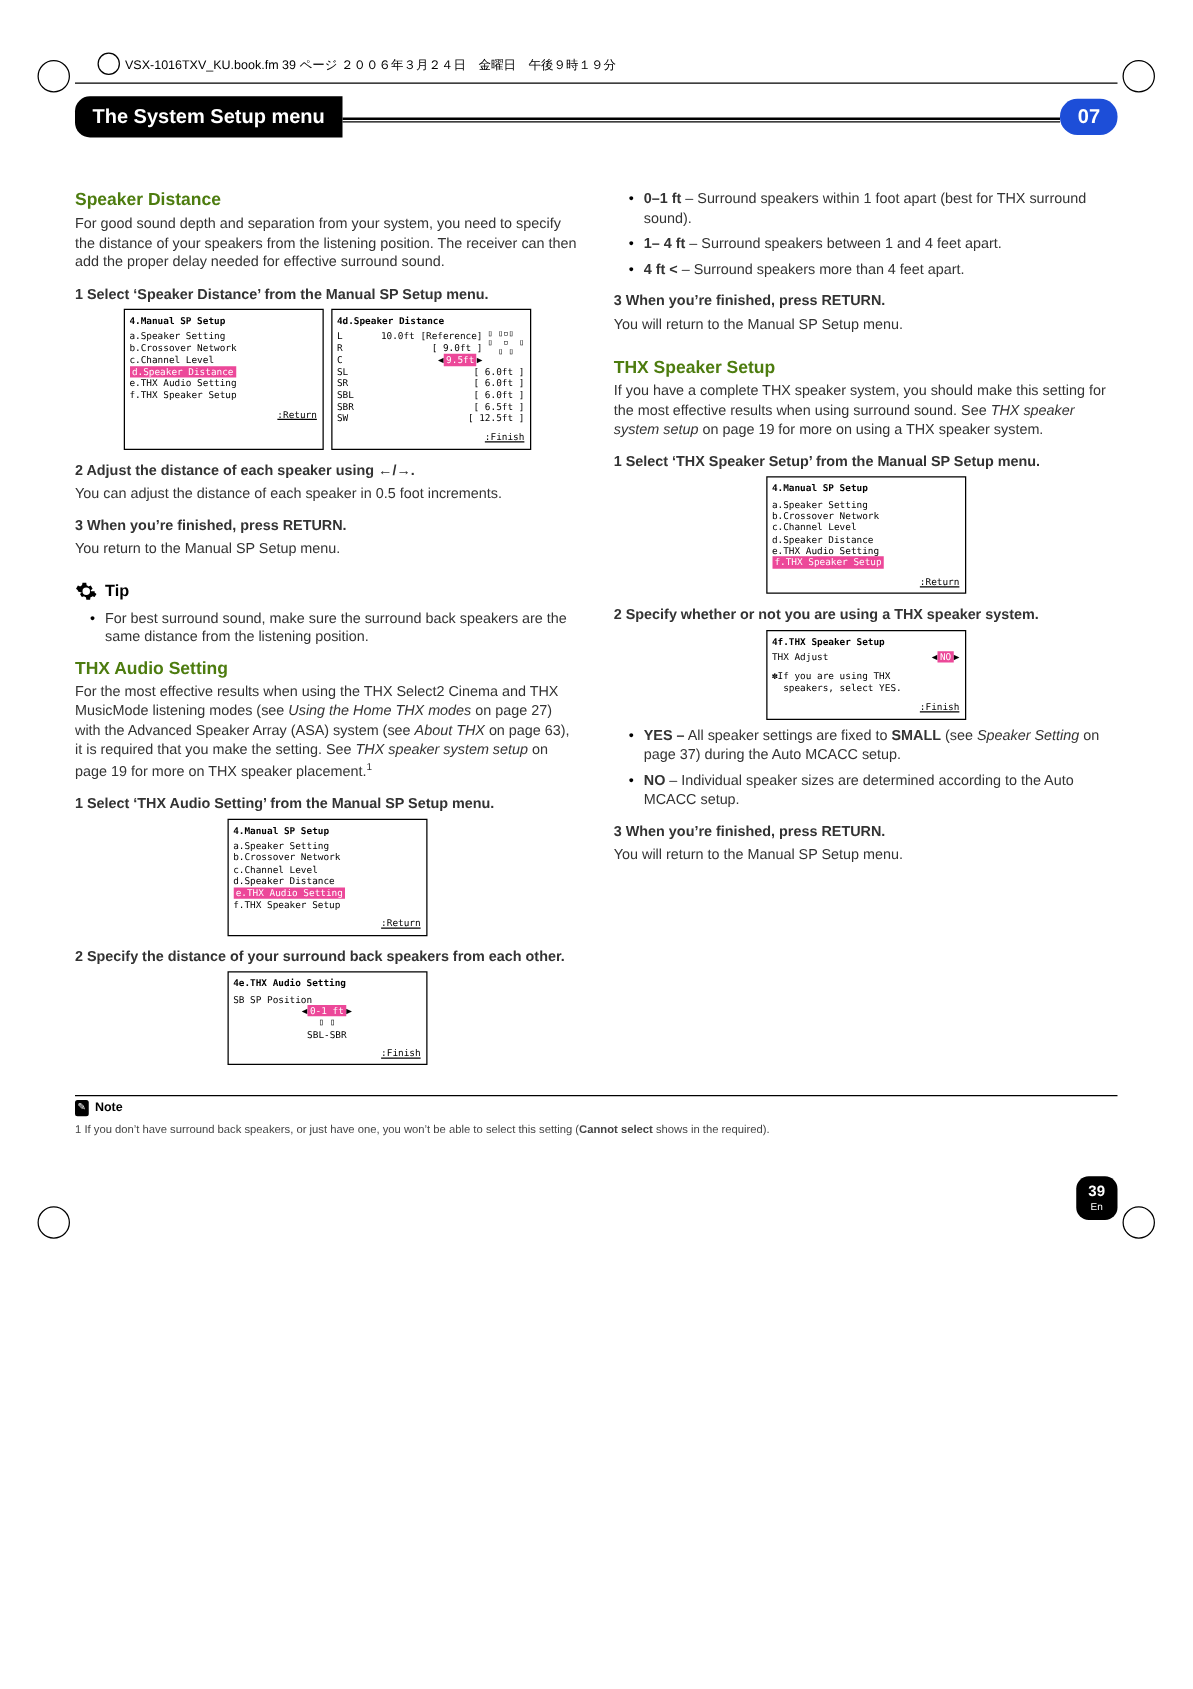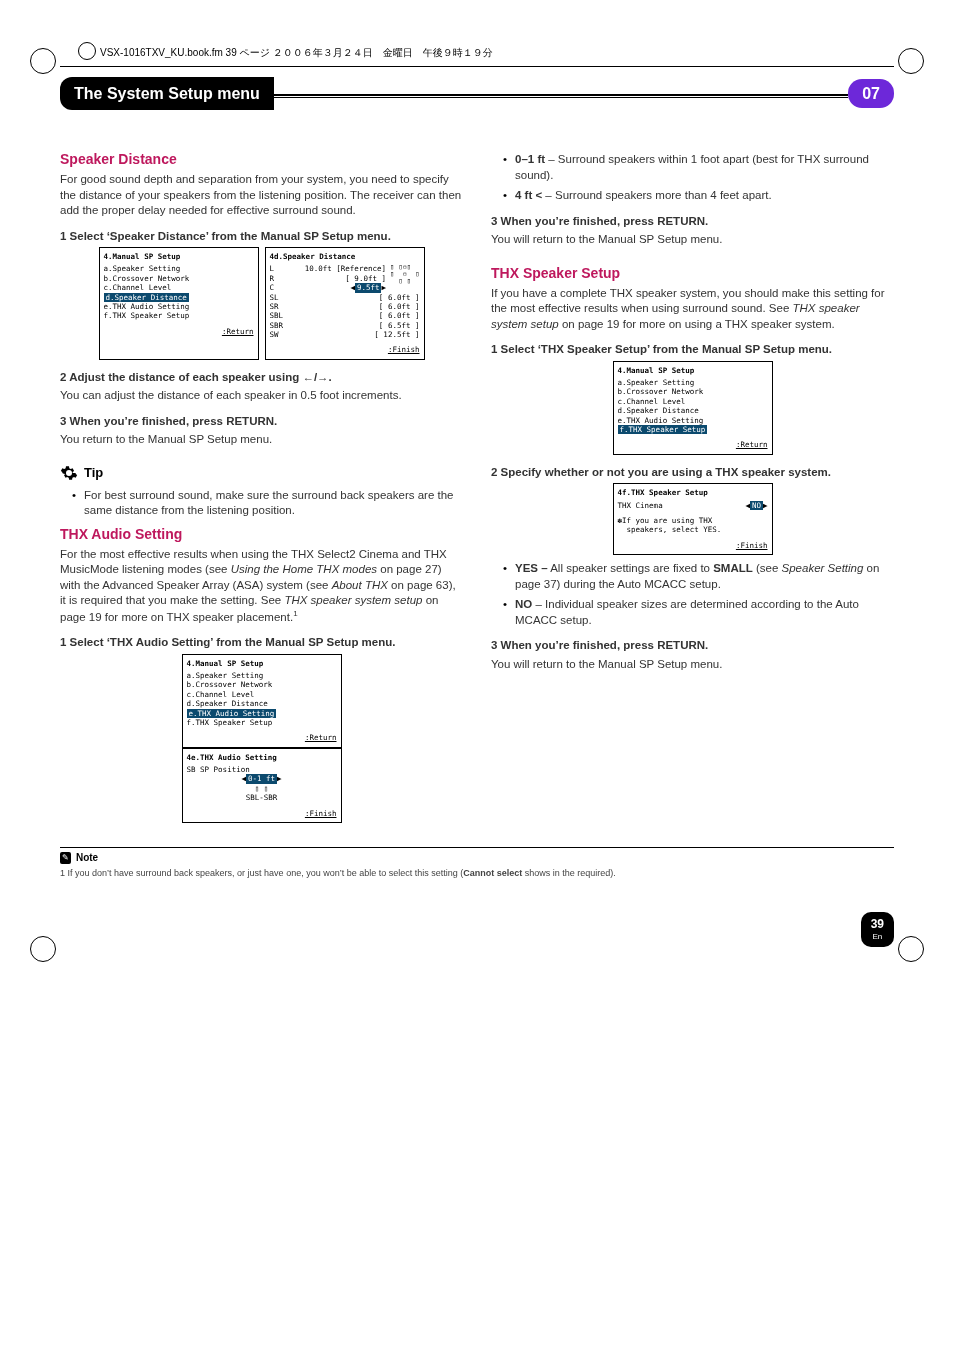--- a/index.html
+++ b/index.html
@@ -35,43 +35,43 @@
   }
   .title-bar .bar-left {
     background:#000; color:#fff; font-weight:bold; font-size:16px;
     padding:6px 14px 6px 14px; border-radius: 12px 0 0 12px; flex:0 0 auto;
   }
   .title-bar .bar-mid {
     flex:1; height:4px; border-top:2px solid #000; border-bottom:1px solid #000;
     align-self:center; margin-top:6px;
   }
   .title-bar .bar-right {
-    background:#6d28d9; color:#fff; font-weight:bold; font-size:16px;
+    background:#1d4ed8; color:#fff; font-weight:bold; font-size:16px;
     padding:4px 14px; border-radius: 14px;
   }
   .columns {
     display:flex; gap:28px; margin-top:36px;
   }
   .col { flex:1; }
-  h3.redhead { color:#be185d; font-weight:bold; font-size:14px; margin-top:4px; margin-bottom:2px; }
+  h3.redhead { color:#4d7c0f; font-weight:bold; font-size:14px; margin-top:4px; margin-bottom:2px; }
   p { margin:3px 0; color:#333; font-size:11.5px; }
   p.step { font-weight:bold; margin-top:10px; }
   ul.bul { list-style:none; margin:6px 0 6px 12px; }
   ul.bul li { position:relative; padding-left:12px; margin:5px 0; color:#333; }
   ul.bul li::before { content:"•"; position:absolute; left:0; top:0; color:#000; }
   b { font-weight:bold; }
   i { font-style:italic; }
   sup { font-size:8px; vertical-align:super; }
   .osd-row { display:flex; gap:6px; justify-content:center; margin:0 0; }
   .osd {
     width:160px; border:1px solid #000; font-family: monospace; font-size:7.5px;
     padding:4px; line-height:1.25;
   }
   .osd .osd-title { font-weight:bold; margin-bottom:3px; }
-  .osd .hl { background:#0c4a6e; color:#fff; padding:0 2px; display:inline-block; }
+  .osd .hl { background:#ec4899; color:#fff; padding:0 2px; display:inline-block; }
   .osd .rt { margin-top:6px; text-align:right;text-decoration:underline; }
   .osd .row { display:flex; justify-content:space-between; }
   .osd .diagram { float:right; font-size:7px; line-height:1; margin-left:4px; }
   .tipbox { display:flex; align-items:center; gap:6px; margin-top:16px; margin-bottom:2px;}
   .tipbox .gear { width:18px; height:18px; }
   .tipbox .gear svg { width:18px; height:18px; }
   .tipbox .lbl { font-weight:bold; font-size:13px; }
   .notebar { margin-top:24px; }
   .notebar .hr { border-top:1.5px solid #000; margin-bottom:2px; }
   .notebar .lbl { display:inline-block; background:#000; color:#fff; font-size:8px; padding:1px 2px; border-radius:2px; vertical-align:middle;}
@@ -188,36 +188,38 @@
         <div>a.Speaker Setting</div>
         <div>b.Crossover Network</div>
         <div>c.Channel Level</div>
         <div>d.Speaker Distance</div>
         <div><span class="hl">e.THX Audio Setting</span></div>
         <div>f.THX Speaker Setup</div>
         <div class="rt">:Return</div>
       </div>
     </div>
 
+    <p class="step">2   Specify the distance of your surround back speakers from each other.</p>
 
     <div class="osd-row">
       <div class="osd">
         <div class="osd-title">4e.THX Audio Setting</div>
         <div>SB SP Position</div>
         <div style="text-align:center">◀<span class="hl">0-1 ft</span>▶</div>
         <div style="text-align:center">▯ ▯</div>
         <div style="text-align:center">SBL-SBR</div>
         <div class="rt">:Finish</div>
       </div>
     </div>
   </div>
 
   <div class="col">
     <ul class="bul">
       <li><b>0–1 ft</b><span> – Surround speakers within 1 foot apart (best for THX surround sound).</span></li>
+      <li><b>1– 4 ft</b><span> – Surround speakers between 1 and 4 feet apart.</span></li>
       <li><b>4 ft &lt;</b><span> – Surround speakers more than 4 feet apart.</span></li>
     </ul>
     <p class="step">3   When you’re finished, press RETURN.</p>
     <p>You will return to the Manual SP Setup menu.</p>
 
     <h3 class="redhead" style="margin-top:16px">THX Speaker Setup</h3>
     <p>
       <span>If you have a complete THX speaker system, you should make this setting for the most effective results when using surround sound. See </span><i>THX speaker system setup</i><span> on page 19 for more on using a THX speaker system.</span>
     </p>
     <p class="step">1   Select ‘THX Speaker Setup’ from the Manual SP Setup menu.</p>
@@ -234,21 +236,21 @@
         <div class="rt">:Return</div>
       </div>
     </div>
 
     <p class="step">2   Specify whether or not you are using a THX speaker system.</p>
 
     <div class="osd-row">
       <div class="osd">
         <div class="osd-title">4f.THX Speaker Setup</div>
         <div class="row">
-            <span>THX Cinema</span>
+            <span>THX Adjust</span>
             <span>◀<span class="hl">NO</span>▶</span>
           </div>
         <div style="margin-top:6px">✽<span>If you are using THX</span></div>
         <div>&nbsp;&nbsp;<span>speakers, select YES.</span></div>
         <div class="rt">:Finish</div>
       </div>
     </div>
 
     <ul class="bul">
       <li><b>YES –</b><span> All speaker settings are fixed to </span><b>SMALL</b><span> (see </span><i>Speaker Setting</i><span> on page 37) during the Auto MCACC setup.</span></li>

